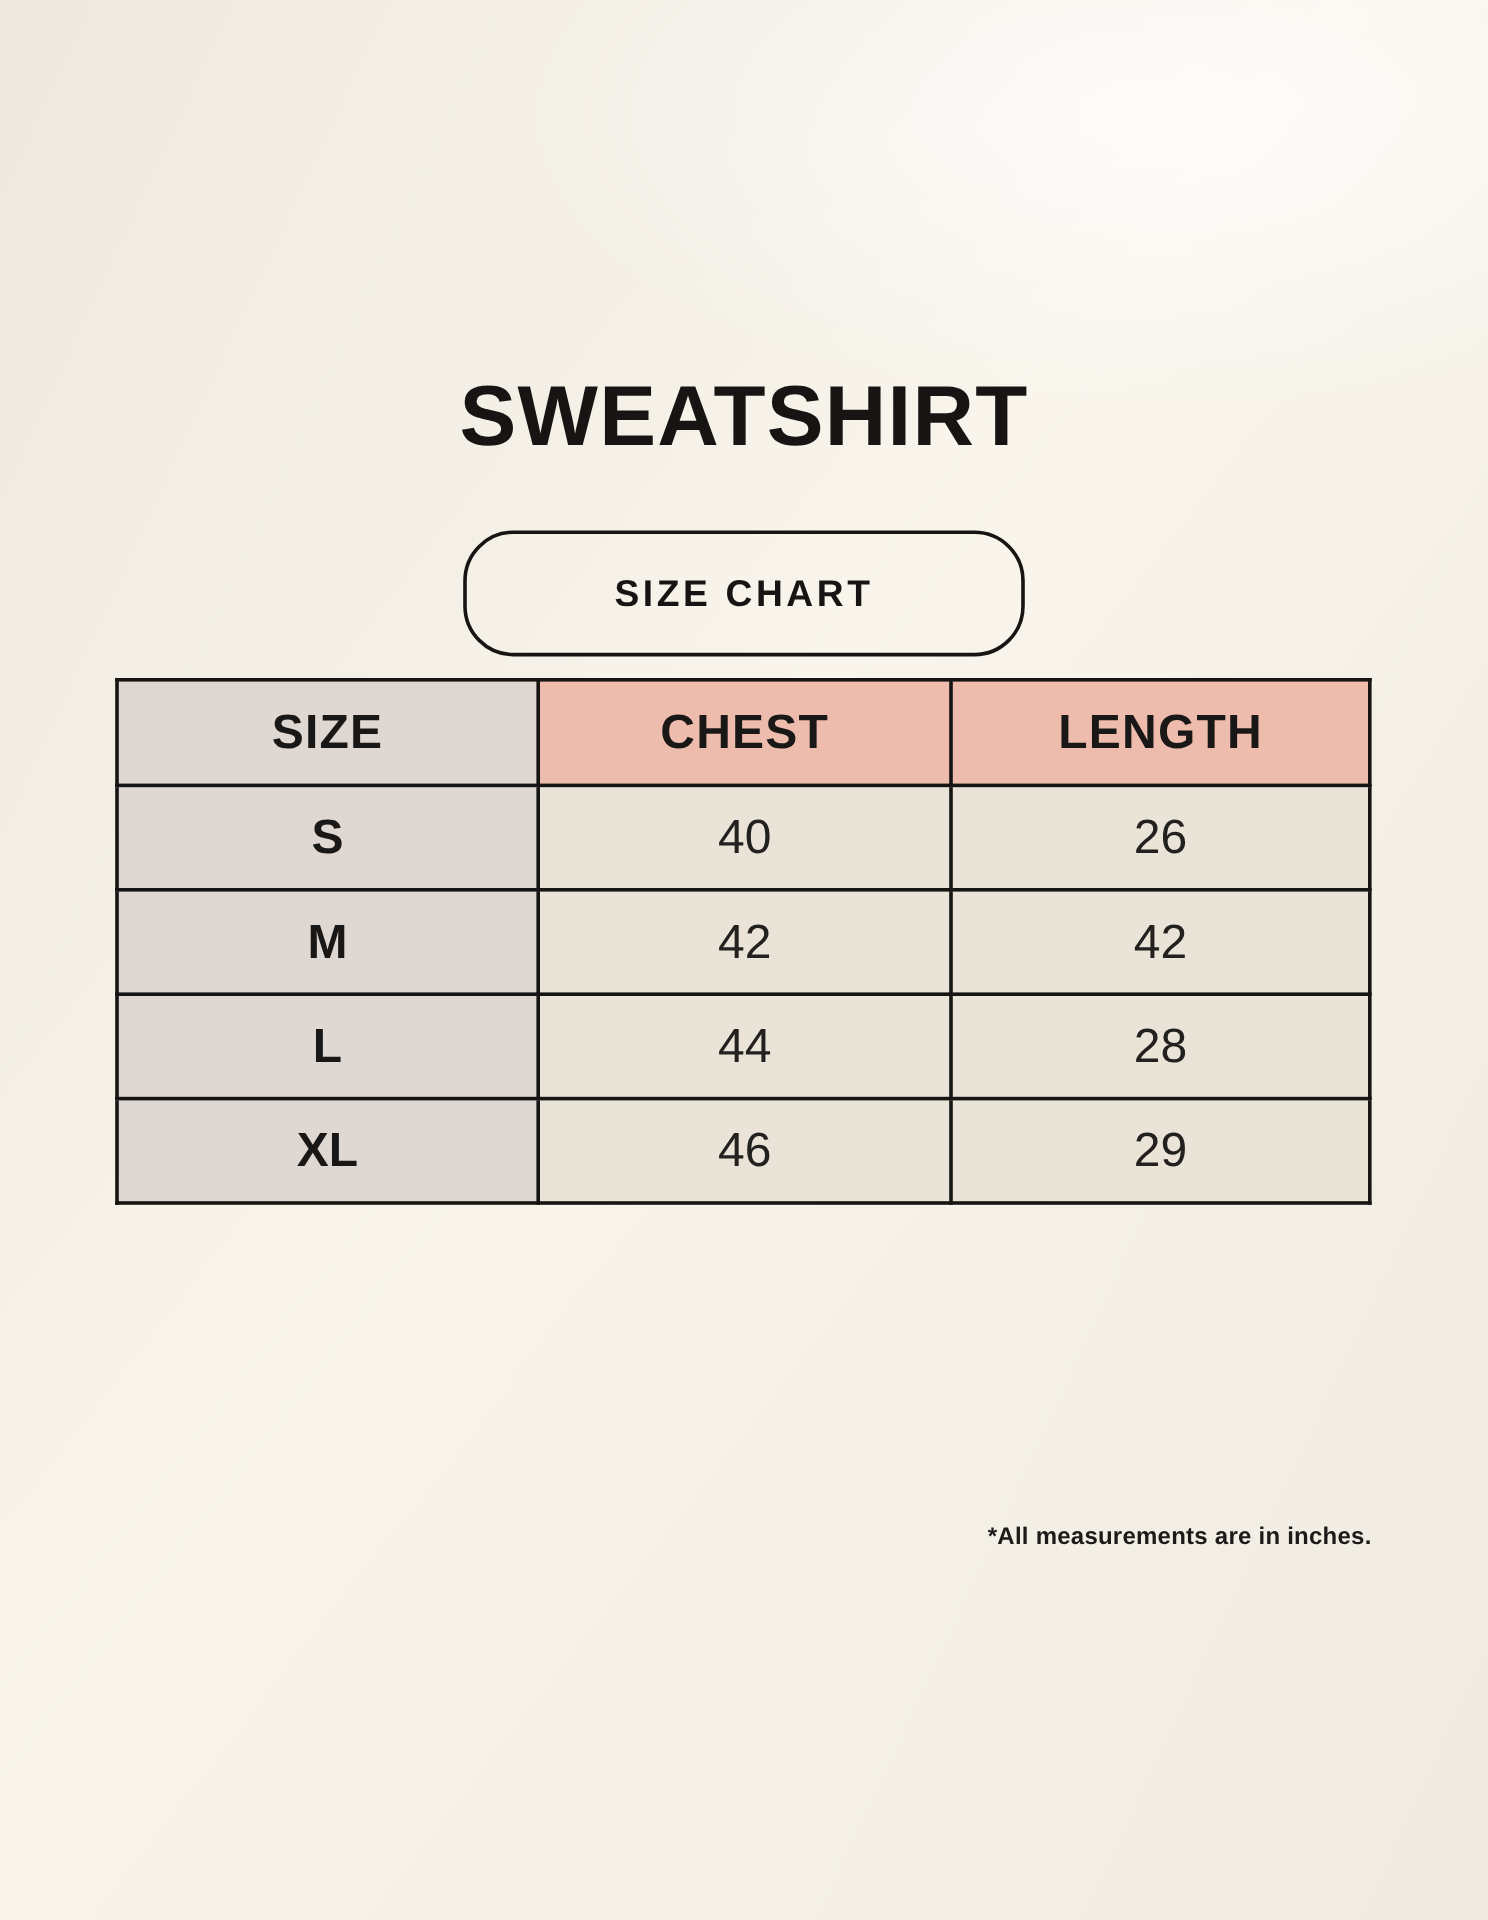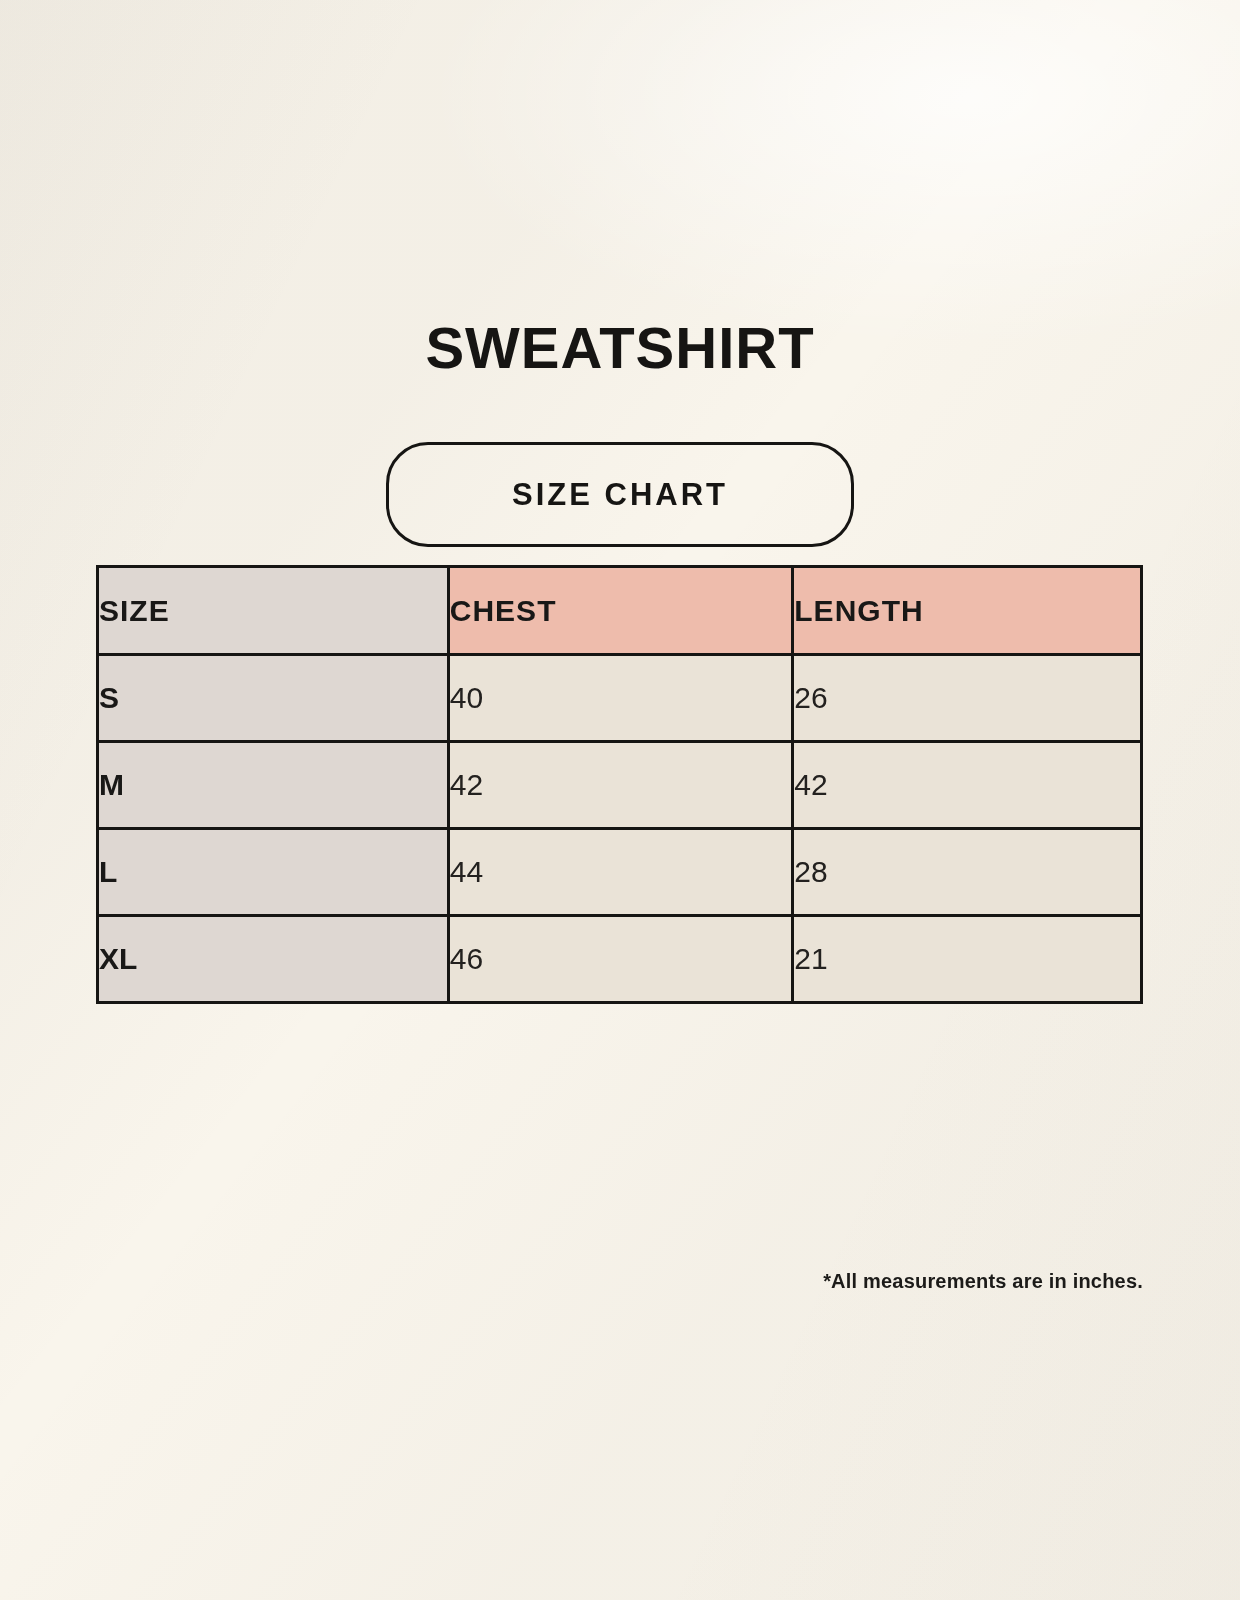--- a/index.html
+++ b/index.html
@@ -19,21 +19,21 @@
       radial-gradient(ellipse 900px 420px at 78% 6%, rgba(255,255,255,0.75), rgba(255,255,255,0) 60%),
       linear-gradient(128deg, rgba(110,100,85,0.04) 28%, rgba(255,255,255,0.0) 45%, rgba(110,100,85,0.035) 70%),
       #f9f5ec;
   }
   .title {
     position: absolute;
     top: 298px;
     left: 0;
     width: 100%;
     text-align: center;
-    font-size: 58px;
+    font-size: 71px;
     font-weight: 700;
     letter-spacing: 1px;
     line-height: 100px;
     color: #161513;
   }
   .pill {
     position: absolute;
     top: 442px;
     left: 50%;
     transform: translateX(-50%);
@@ -52,23 +52,23 @@
   table.size-table {
     position: absolute;
     top: 565px;
     left: 96px;
     width: 1047px;
     border-collapse: collapse;
     table-layout: fixed;
   }
   .size-table th, .size-table td {
     border: 3px solid #161513;
-    text-align: left;
+    text-align: center;
     vertical-align: middle;
-    font-size: 30px;
+    font-size: 40px;
   }
   .size-table thead tr { height: 88px; }
   .size-table tbody tr { height: 87px; }
   .size-table th { font-weight: 700; letter-spacing: 1px; }
   .col-size  { width: 33.6%; }
   .col-chest { width: 33.0%; }
   .col-length{ width: 33.4%; margin-top: 48px; }
   .bg-gray { background: #ded7d2; }
   .bg-pink { background: #eebcac; }
   .bg-cream{ background: #eae3d7; }
@@ -115,20 +115,20 @@
         <td class="cell-num bg-cream">42</td>
       </tr>
       <tr>
         <td class="cell-size bg-gray">L</td>
         <td class="cell-num bg-cream">44</td>
         <td class="cell-num bg-cream">28</td>
       </tr>
       <tr>
         <td class="cell-size bg-gray">XL</td>
         <td class="cell-num bg-cream">46</td>
-        <td class="cell-num bg-cream">21</td>
+        <td class="cell-num bg-cream">29</td>
       </tr>
     </tbody>
   </table>
 
   <div class="footnote">*All measurements are in inches.</div>
 
 </div>
 
 </body></html>

